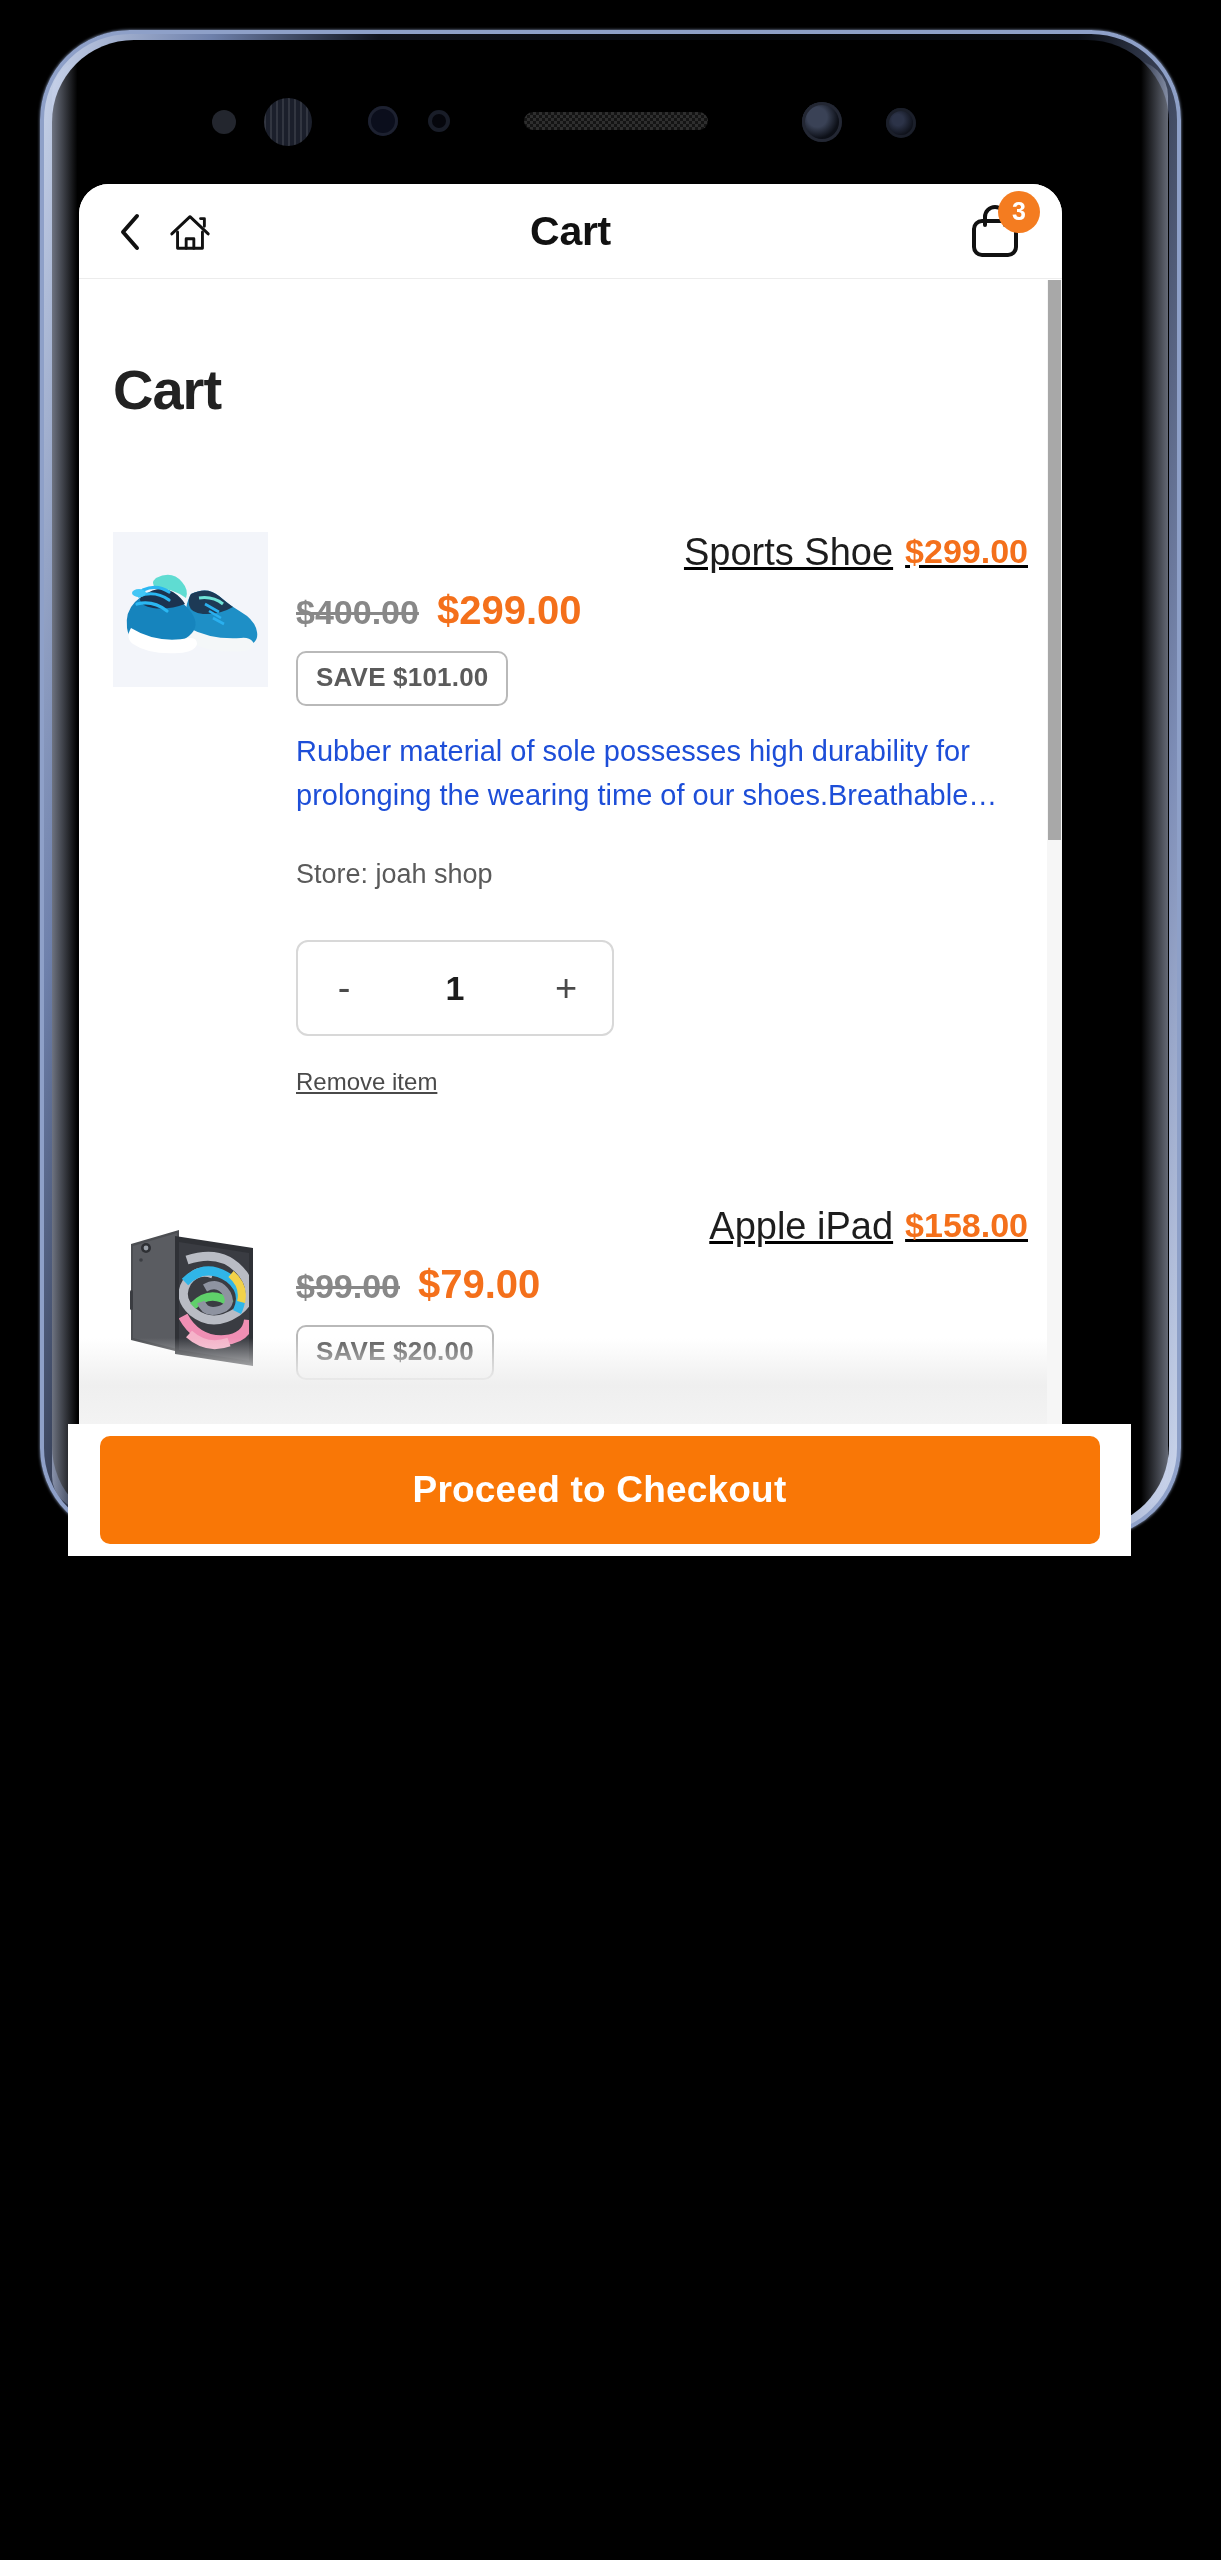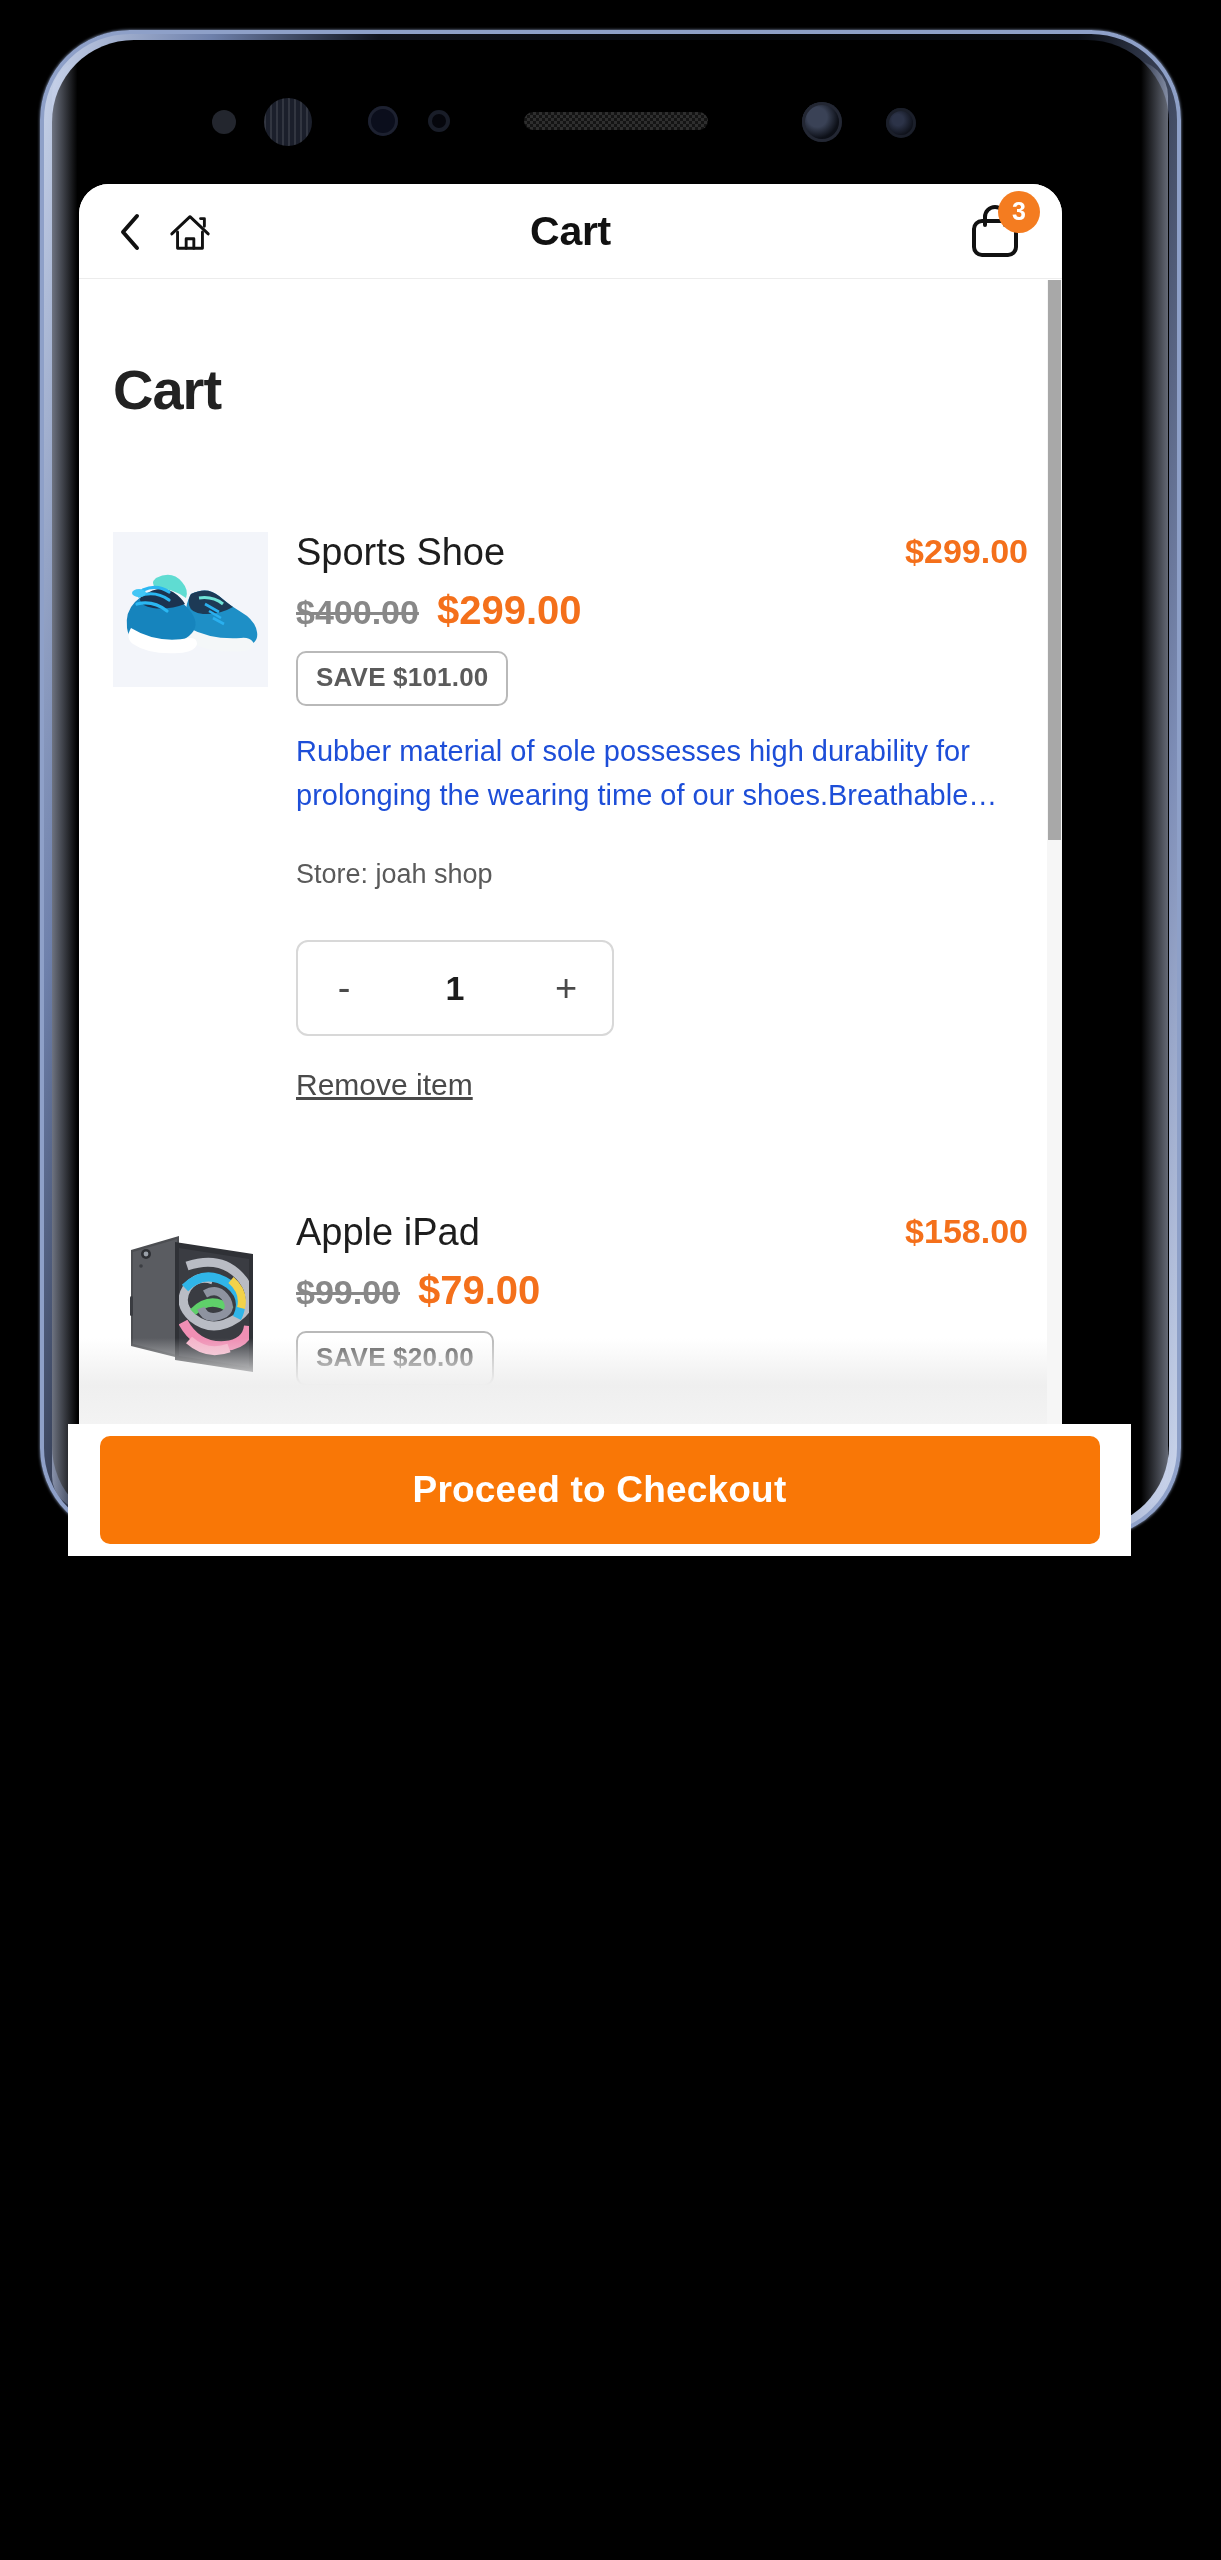--- a/index.html
+++ b/index.html
@@ -214,22 +214,23 @@
   }
   .thumb.ipad-thumb {
     height: 160px;
     margin-top: 10px;
   }
   .info-col { flex: 1 1 auto; min-width: 0; }
 
   .item-title-row {
     display: flex;
     align-items: flex-start;
-    justify-content: space-between;
-    gap: 18px;
+    justify-content: flex-end;
+    gap: 12px;
+    text-decoration: underline;
   }
   .item-name {
     font-size: 38px;
     color: #1d1d1d;
     line-height: 1.08;
   }
   .item-line-total {
     font-size: 34px;
     font-weight: bold;
     color: #f4701b;
@@ -296,21 +297,21 @@
     cursor: pointer;
   }
   .qty-value {
     font-size: 34px;
     font-weight: bold;
     color: #1d1d1d;
   }
   .remove-link {
     display: inline-block;
     margin-top: 32px;
-    font-size: 30px;
+    font-size: 24px;
     color: #4a4a4a;
     text-decoration: underline;
     cursor: pointer;
   }
 
   
   #scroll-fade {
     position: absolute;
     left: 0; right: 0; bottom: 0;
     height: 86px;

